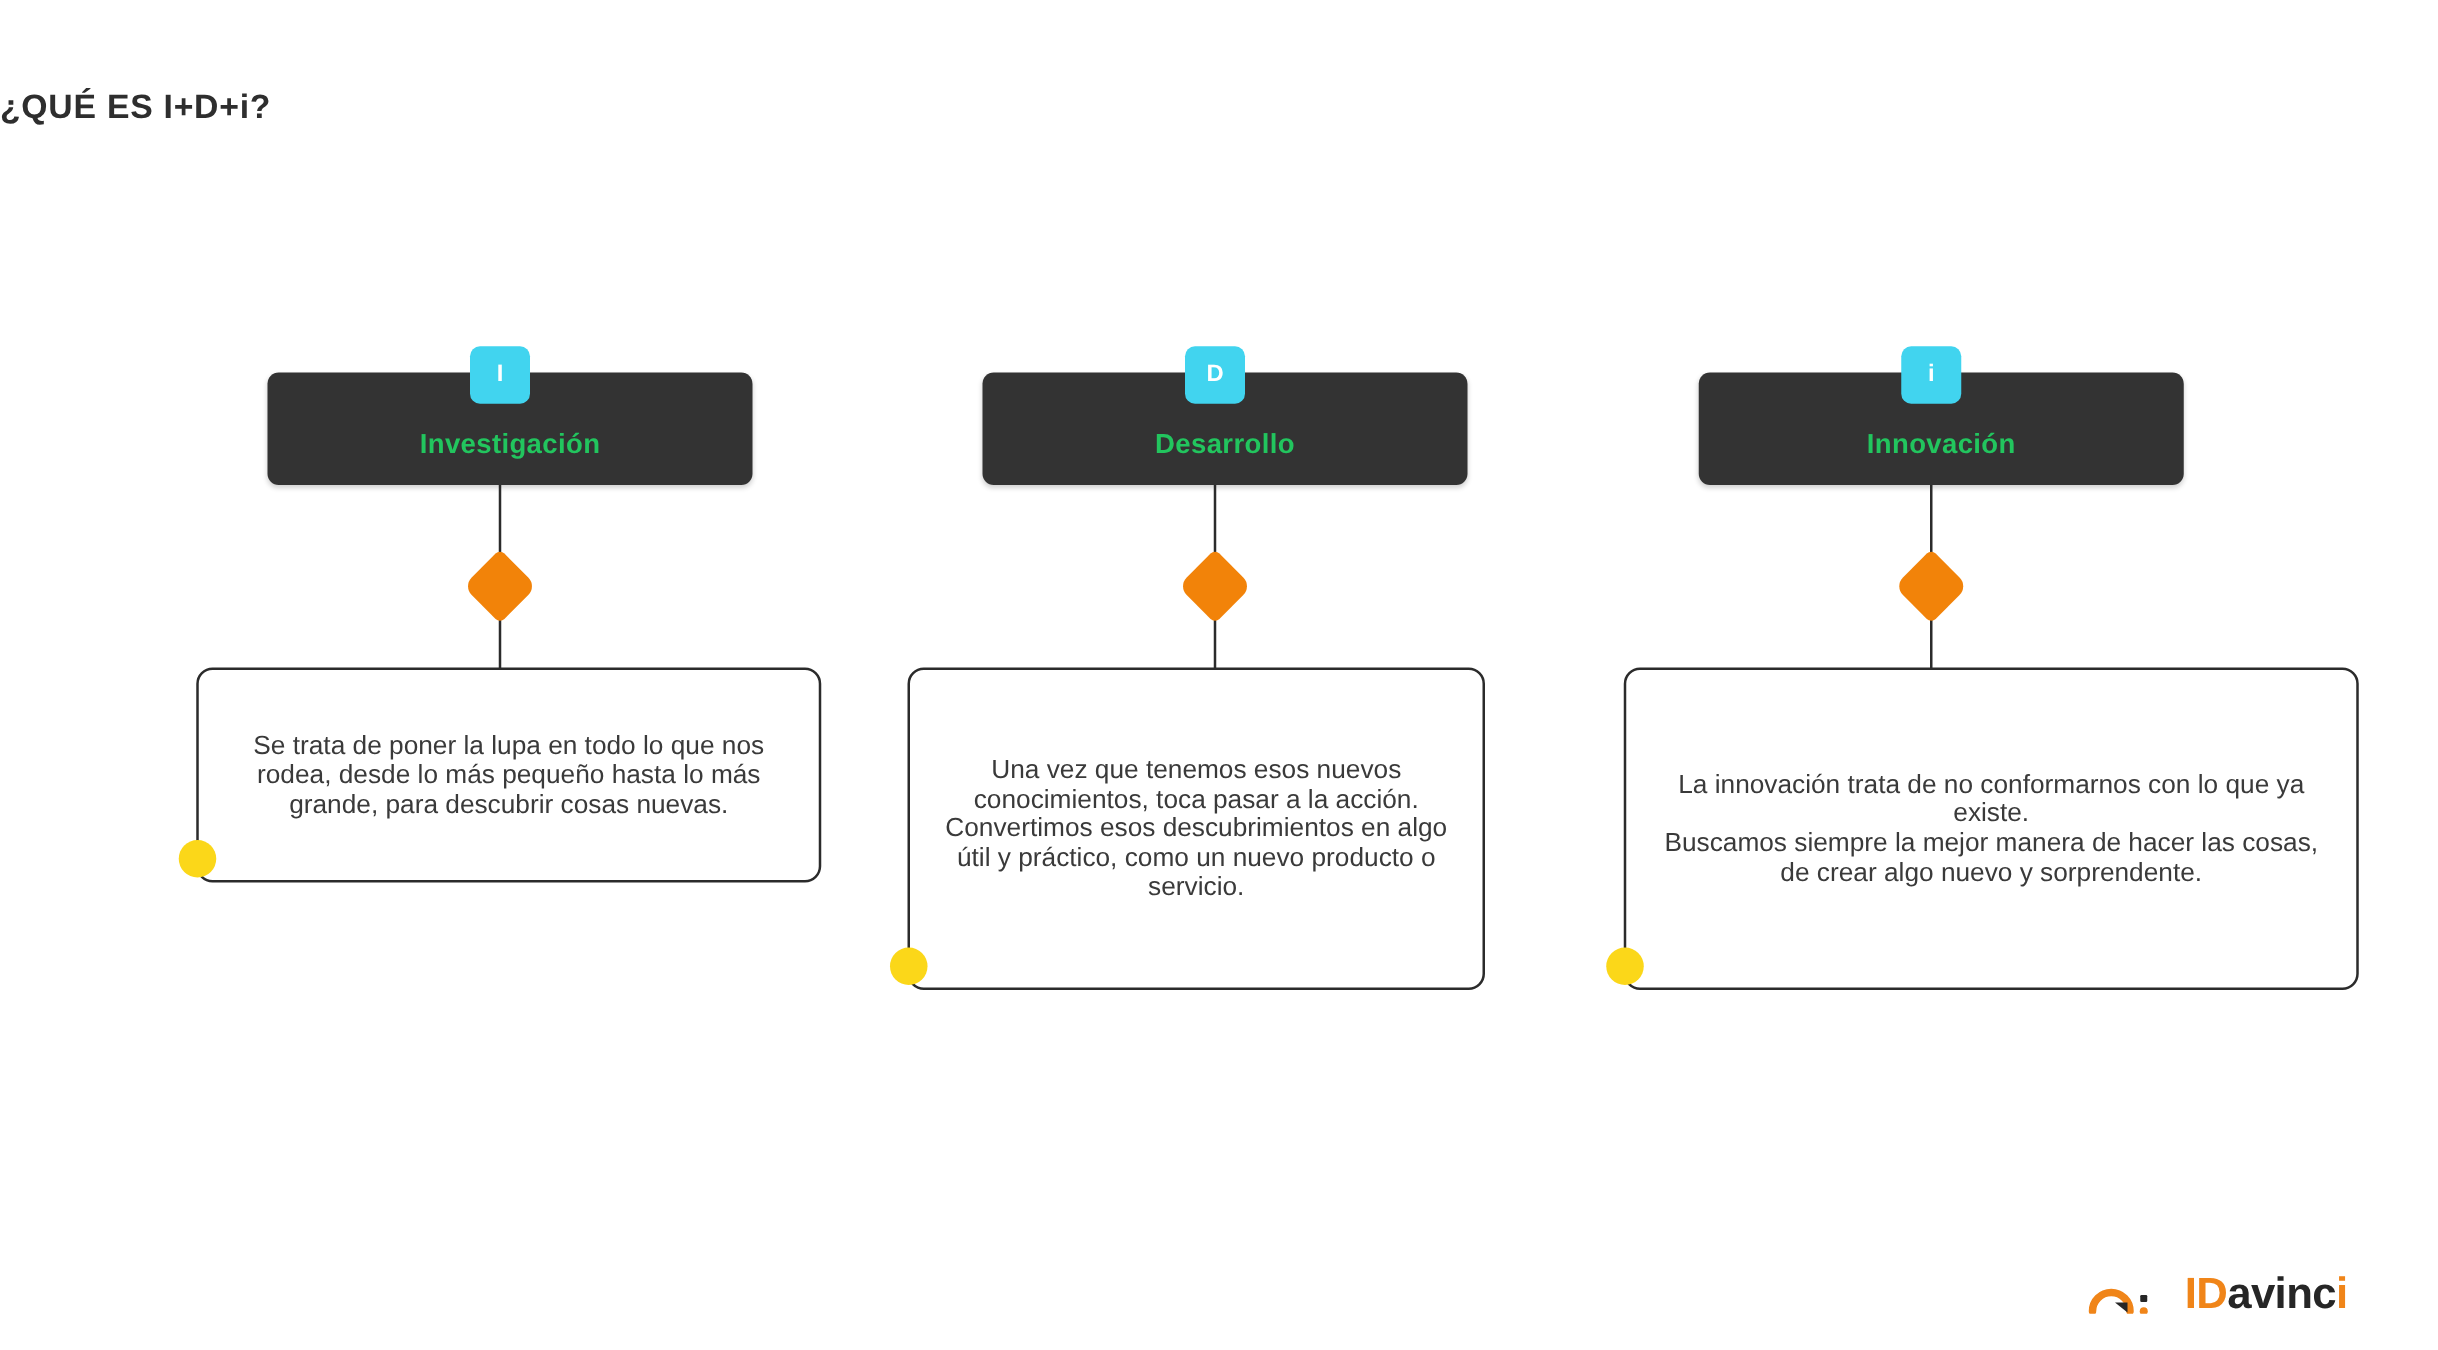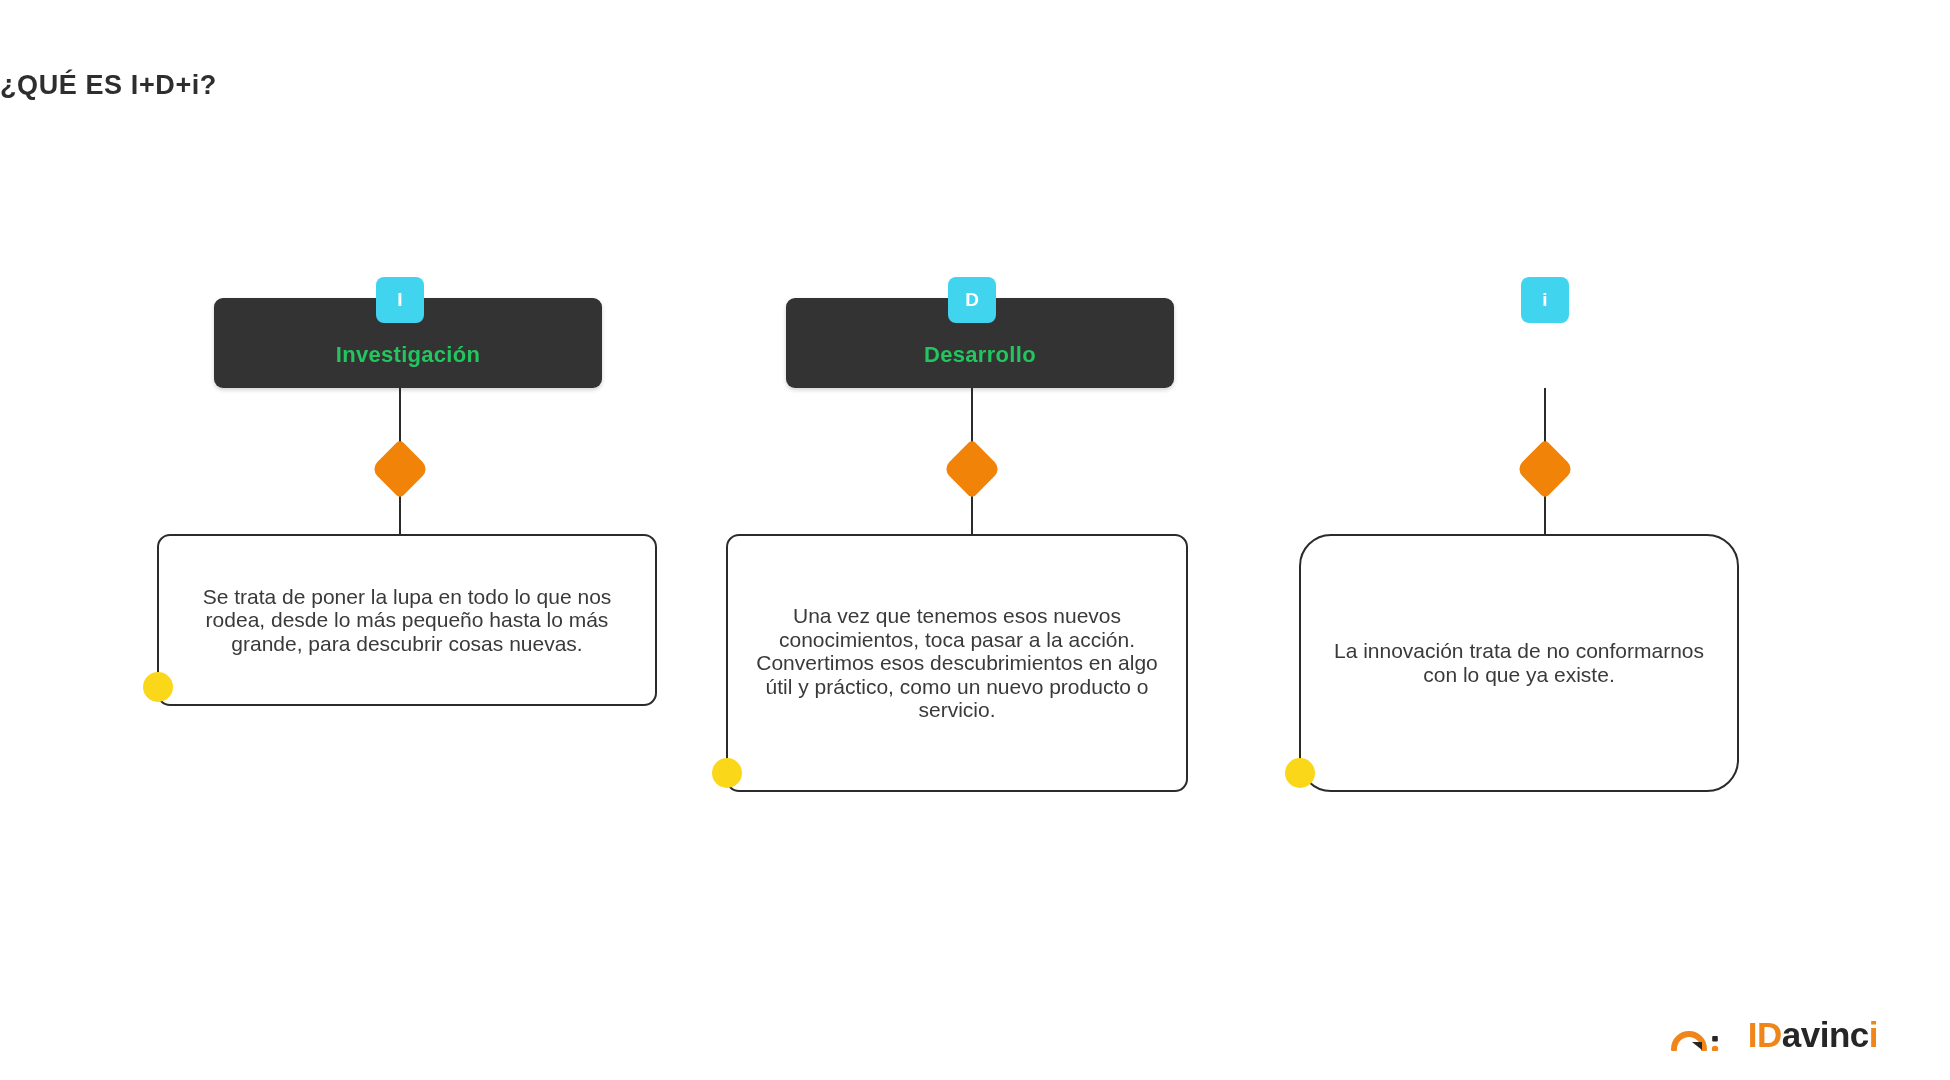--- a/index.html
+++ b/index.html
@@ -120,21 +120,21 @@
     border-radius: 13px;
     box-sizing: border-box;
     z-index: 2;
     display: flex;
     flex-direction: column;
     justify-content: center;
     padding: 10px 26px;
   }
   .column.col-0 .body-box { top: 534px; left: 17px; width: 500px; height: 172px; align-items: flex-end; }
   .column.col-1 .body-box { top: 534px; left: 14px; width: 462px; height: 258px; }
-  .column.col-2 .body-box { top: 534px; left: 14px; width: 440px; height: 258px; border-radius: 32px; }
+  .column.col-2 .body-box { top: 534px; left: 14px; width: 588px; height: 258px; }
 
   .body-para {
     margin: 0;
     text-align: center;
     font-size: 21px;
     line-height: 1.12;
     color: #3a3a3a;
   }
   .body-para + .body-para { }
 
@@ -204,24 +204,28 @@
     <div class="diamond"></div>
     <div class="body-box">
       <p class="body-para">Una vez que tenemos esos nuevos conocimientos, toca pasar a la acción.</p>
       <p class="body-para">Convertimos esos descubrimientos en algo útil y práctico, como un nuevo producto o servicio.</p>
     </div>
     <div class="dot"></div>
   </div>
 
   <div class="column col-2">
     <div class="connector"></div>
+    <div class="head-card">
+      <div class="head-label">Innovación</div>
+    </div>
     <div class="badge">i</div>
     <div class="diamond"></div>
     <div class="body-box">
       <p class="body-para">La innovación trata de no conformarnos con lo que ya existe.</p>
+      <p class="body-para">Buscamos siempre la mejor manera de hacer las cosas, de crear algo nuevo y sorprendente.</p>
     </div>
     <div class="dot"></div>
   </div>
 
 </div>
 
 <div class="logo">
   <svg class="logo-mark" viewBox="0 0 50 32">
     <path d="M4 30 A15 15 0 0 1 34 30" fill="none" stroke="#f08519" stroke-width="6" stroke-linecap="round"></path>
     <path d="M22 23 L32 23 L32 31 Z" fill="#262626"></path>

